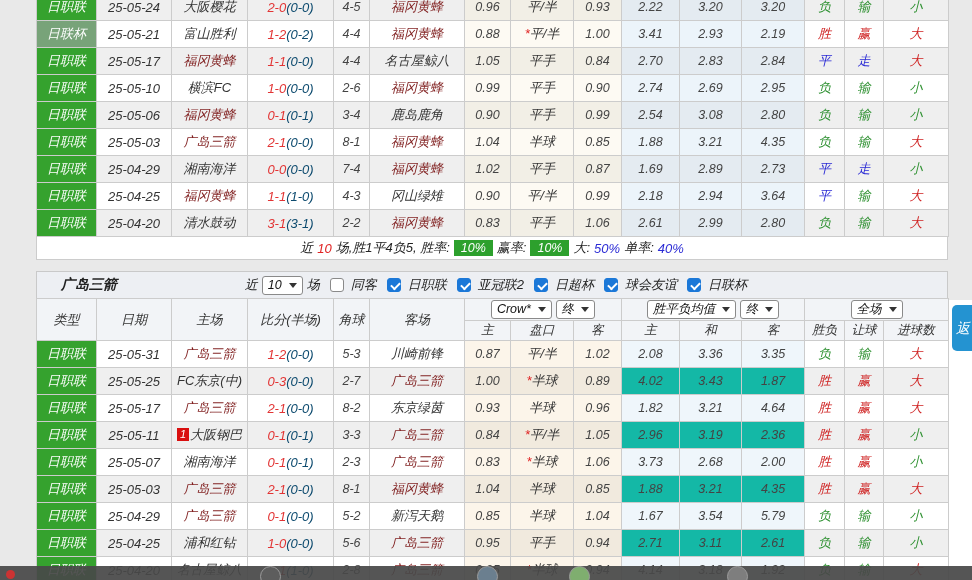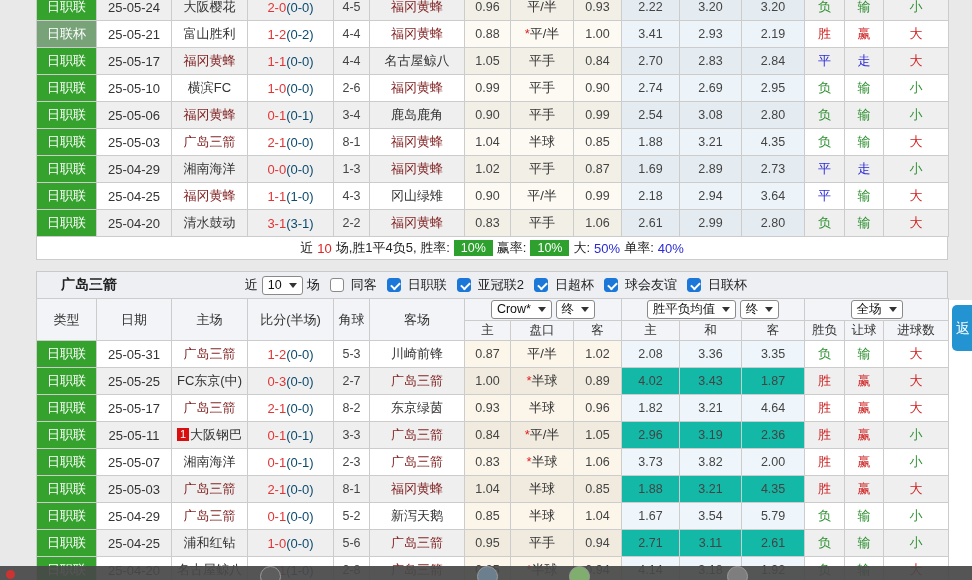--- a/index.html
+++ b/index.html
@@ -1,17 +1,17 @@
 <!DOCTYPE html>
 <html><head>
 <meta charset="utf-8">
 <style>
   * { margin:0; padding:0; box-sizing:border-box; }
   body { font-family:"Liberation Sans","DejaVu Sans",sans-serif; background:#e9e9e9; }
-  .screen { position:relative; width:972px; height:580px; overflow:hidden; background:#e9e9e9; }
+  .screen { position:relative; width:972px; height:580px; overflow:hidden; background:#e9e9e9;font-style:italic; }
   .right-white { position:absolute; left:948px; top:300px; width:24px; height:280px; background:#fff; }
 
   
   .block { position:absolute; left:36px; width:912px; }
   table { border-collapse:collapse; table-layout:fixed; width:912px; background:#fff; }
   td, th { border:1px solid #ccc; text-align:center; vertical-align:middle; height:27px;
            font-size:13px; color:#333; overflow:hidden; white-space:nowrap; }
   .num { font-size:12.5px; color:#444; }
   tr.zw { background:#fff; }
   tr.zg { background:#efefef; }
@@ -205,21 +205,21 @@
             <td class="vg">负</td>
             <td class="vg">输</td>
             <td class="vr">大</td>
           </tr>
 
           <tr class="zg">
             <td class="lg-a">日职联</td>
             <td>25-04-29</td>
             <td><span>湘南海洋</span></td>
             <td><span class="sc">0-0</span><span class="half">(0-0)</span></td>
-            <td class="num">1-3</td>
+            <td class="num">7-4</td>
             <td><span class="tg">福冈黄蜂</span></td>
             <td class="crow num">1.02</td>
             <td class="crow"><span class="star"></span><span>平手</span></td>
             <td class="crow num">0.87</td>
             <td class="avg num">1.69</td>
             <td class="avg num">2.89</td>
             <td class="avg num">2.73</td>
             <td class="vb">平</td>
             <td class="vb">走</td>
             <td class="vg">小</td>
@@ -443,21 +443,21 @@
             <td class="lg-a">日职联</td>
             <td>25-05-07</td>
             <td><span>湘南海洋</span></td>
             <td><span class="sc">0-1</span><span class="half">(0-1)</span></td>
             <td class="num">2-3</td>
             <td><span class="tg">广岛三箭</span></td>
             <td class="crow num">0.83</td>
             <td class="crow"><span class="star">*</span><span>半球</span></td>
             <td class="crow num">1.06</td>
             <td class="avg num">3.73</td>
-            <td class="avg num">3.82</td>
+            <td class="avg num">2.68</td>
             <td class="avg num">2.00</td>
             <td class="vr">胜</td>
             <td class="vr">赢</td>
             <td class="vg">小</td>
           </tr>
 
           <tr class="zg">
             <td class="lg-a">日职联</td>
             <td>25-05-03</td>
             <td><span class="tg">广岛三箭</span></td>

